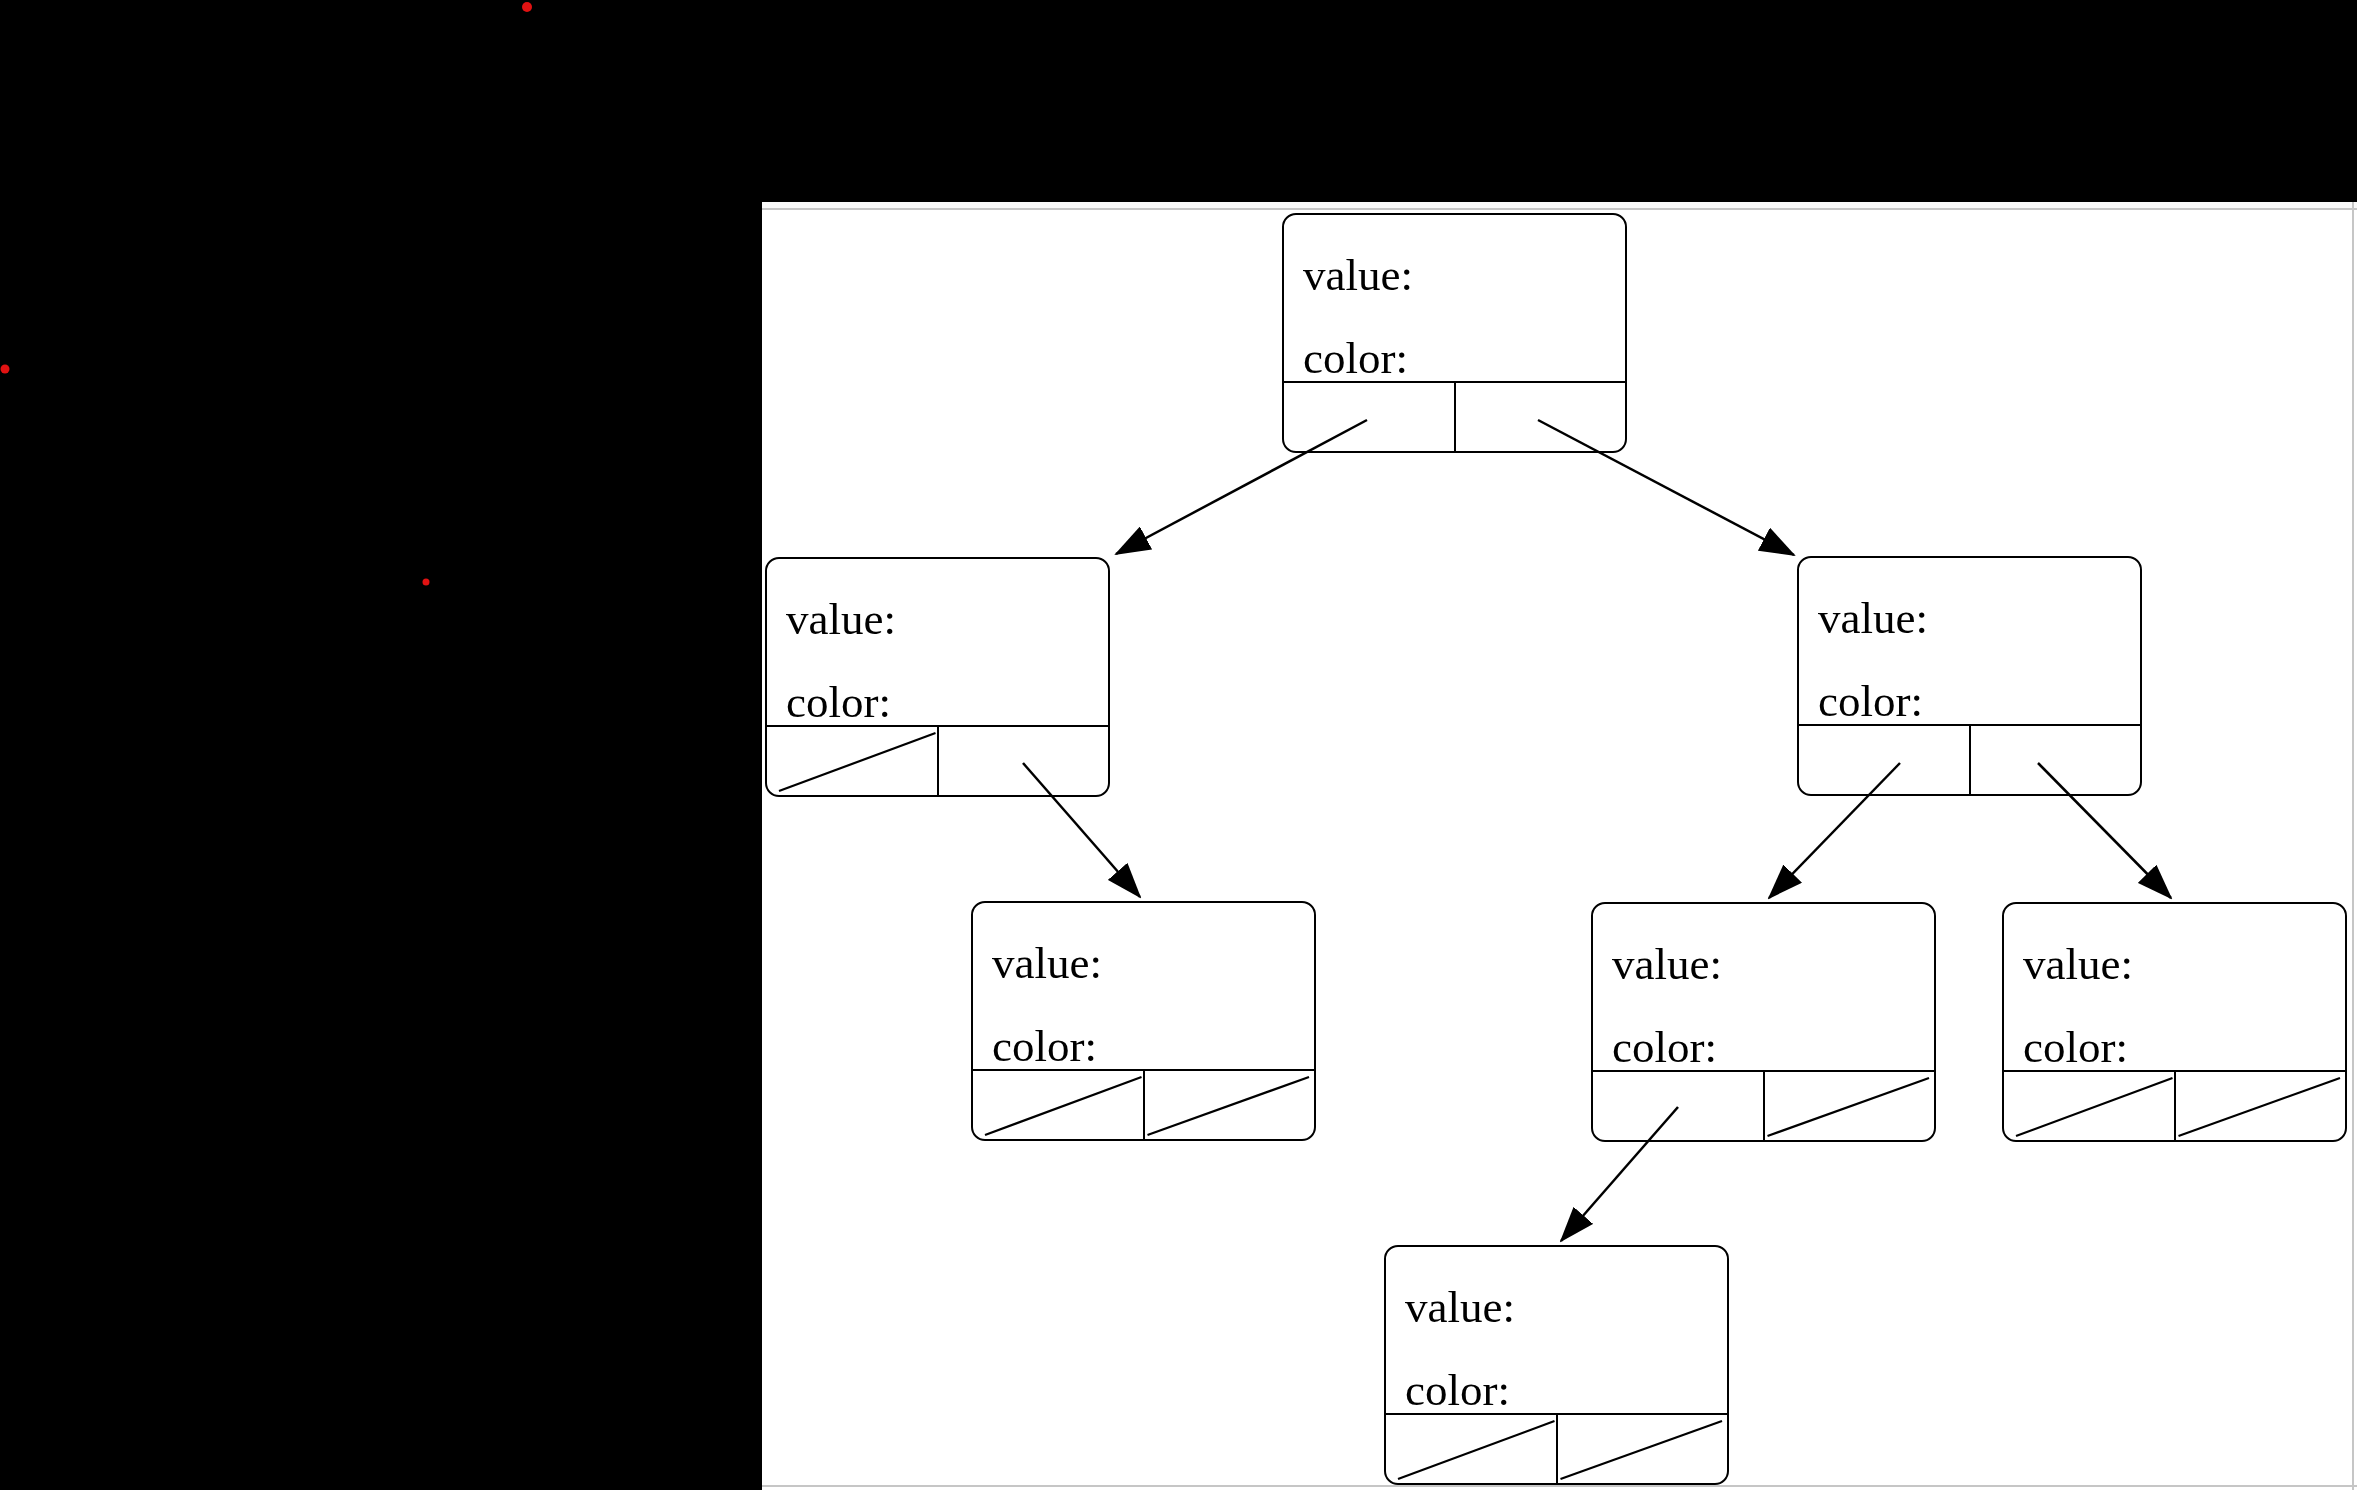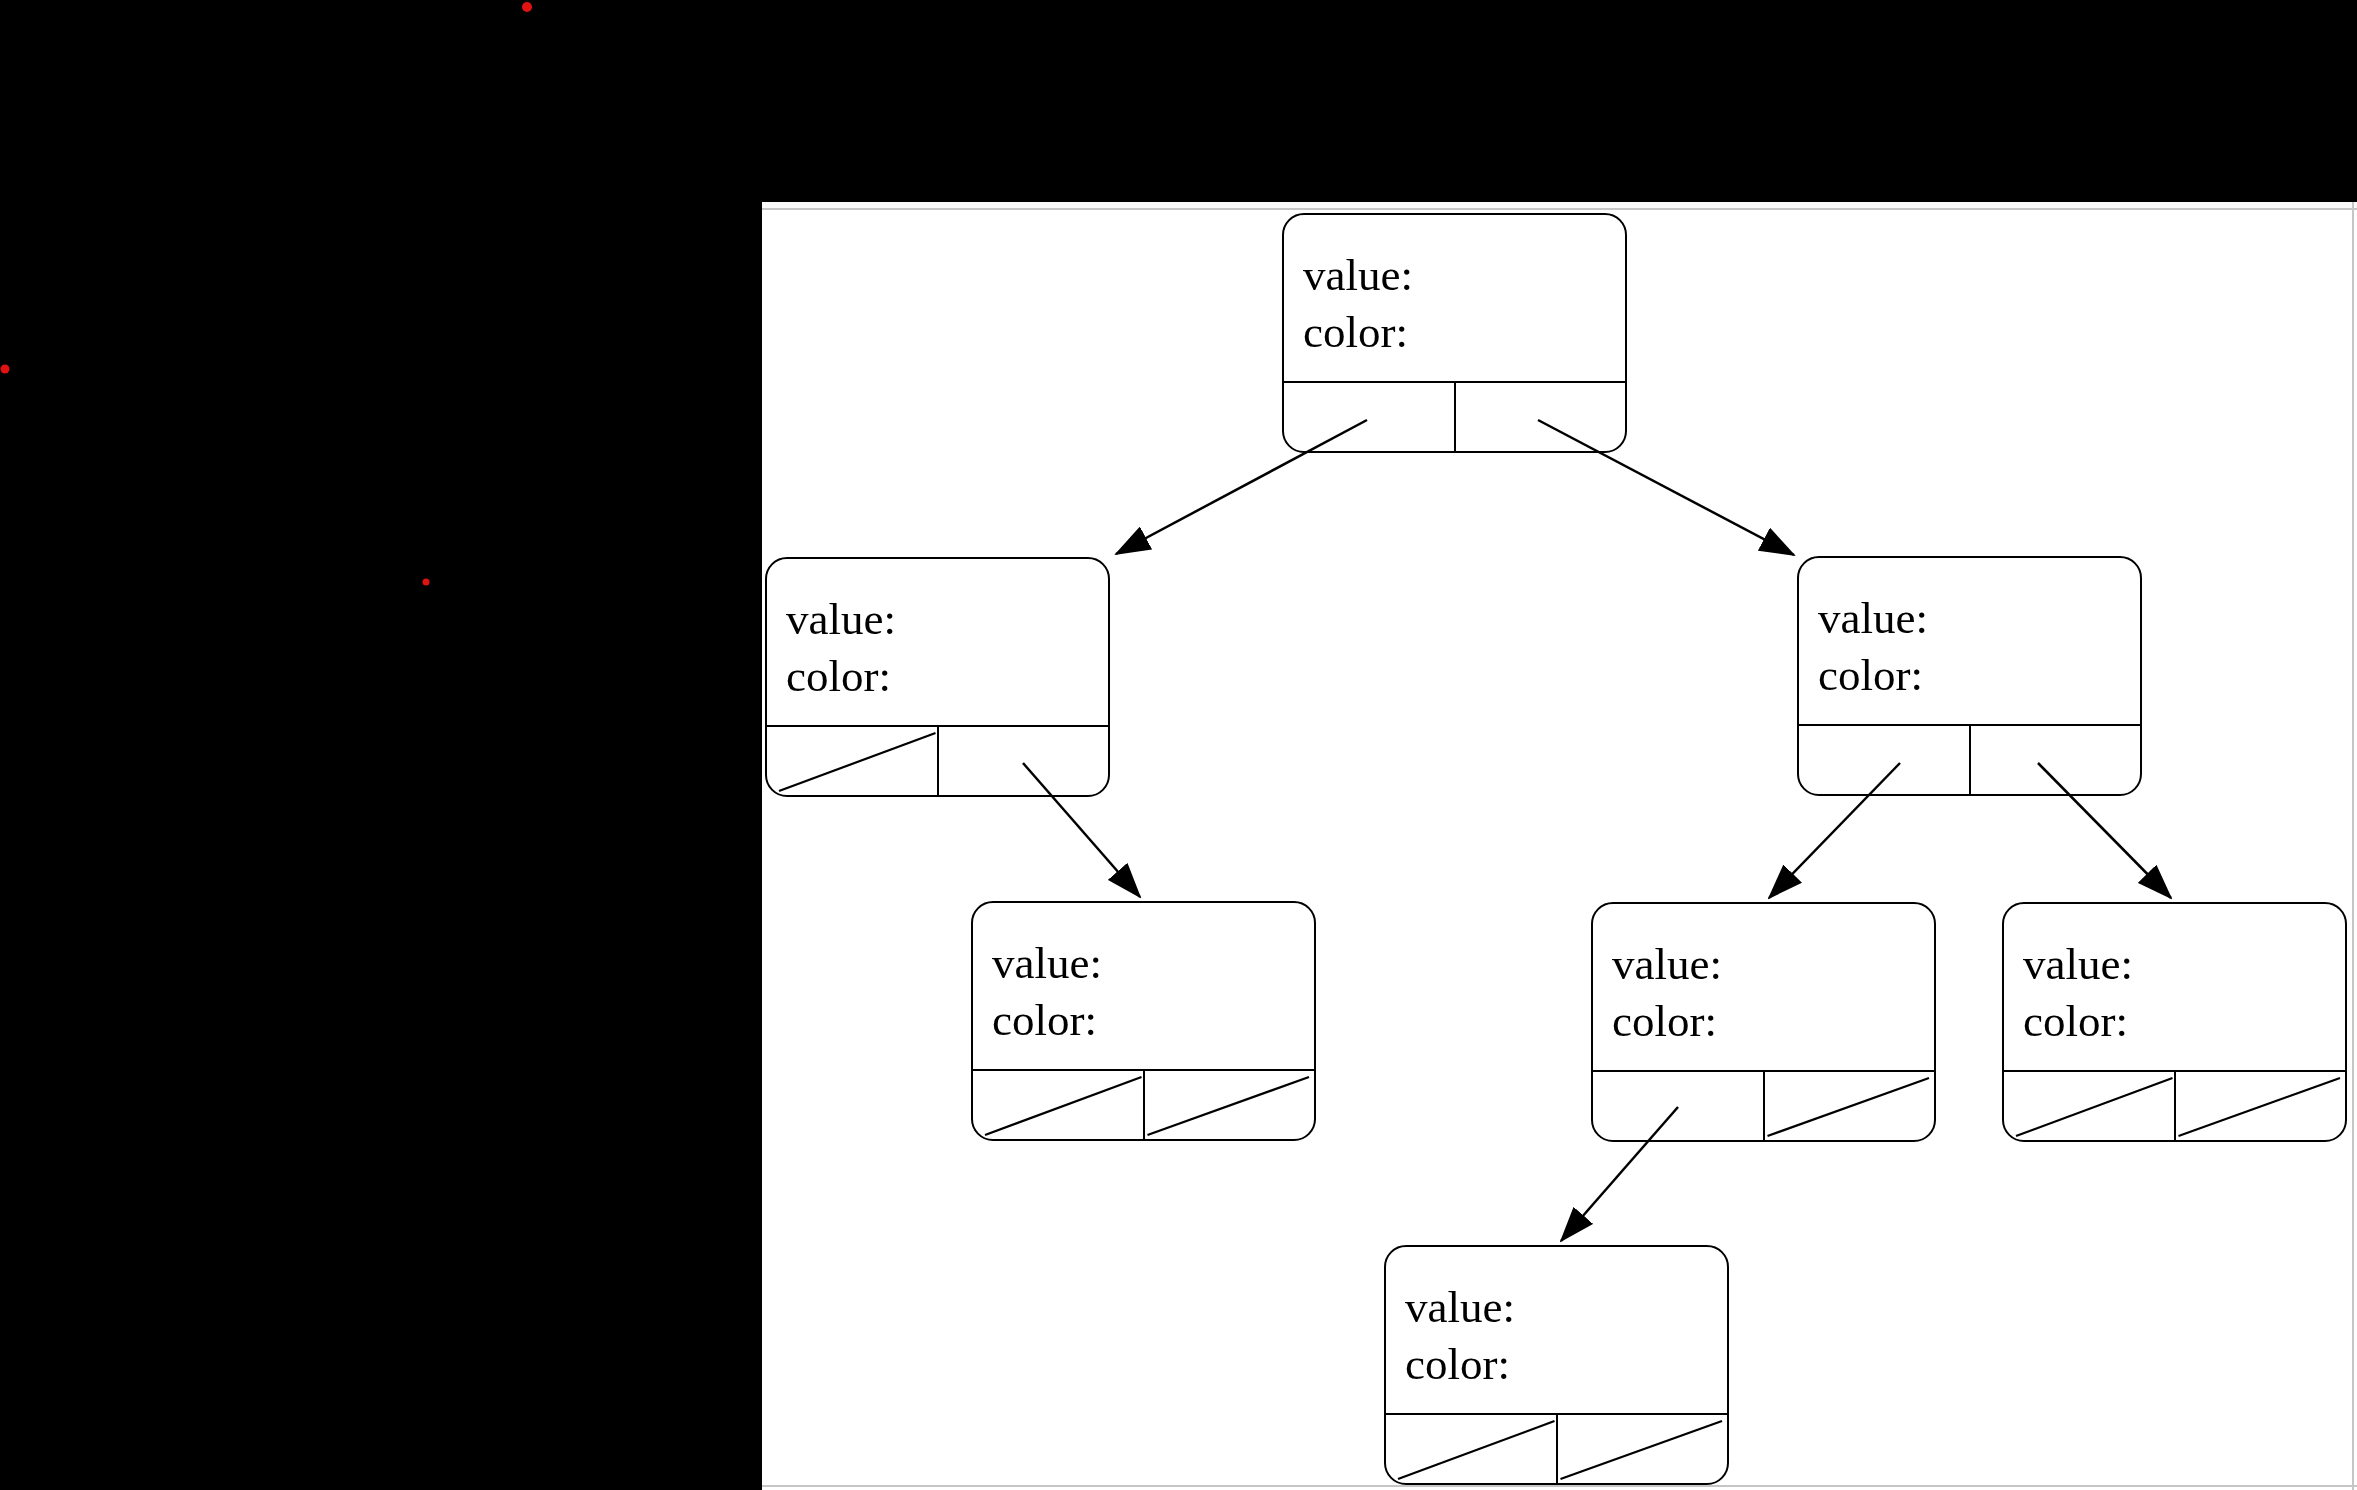--- a/index.html
+++ b/index.html
@@ -2,24 +2,24 @@
 <html><head>
 <meta charset="utf-8">
 <style>
   html,body{margin:0;padding:0;background:#000;}
   #stage{position:relative;width:2357px;height:1490px;background:#000;overflow:hidden;
          font-family:"Liberation Serif","DejaVu Serif",serif;}
   #panel{position:absolute;background:#fff;}
   .hairline{position:absolute;background:#c6c6c6;}
   #panel-topstrip{position:absolute;left:0;right:0;top:0;height:6px;background:#fafafa;}
   .node{position:absolute;width:345px;height:240px;background:#fff;border:2.5px solid #000;
-        border-radius:22px;overflow:hidden;box-sizing:border-box;z-index:2;}
+        border-radius:14px;overflow:hidden;box-sizing:border-box;z-index:2;}
   .node-label{position:absolute;left:19px;font-size:45px;line-height:52px;color:#000;white-space:pre;}
   .label-value{top:34px;}
-  .label-color{top:91px;}
+  .label-color{top:117px;}
   .pointer-row{position:absolute;left:0;right:0;bottom:0;height:68px;border-top:2.5px solid #000;display:flex;}
   .pointer-cell{flex:1;}
   .pointer-cell.right{border-left:2.5px solid #000;}
   #overlay{position:absolute;left:0;top:0;z-index:3;pointer-events:none;}
   .nodes-layer{position:absolute;left:0;top:0;z-index:2;}
 </style>
 </head>
 <body>
 
 <div id="stage" style="width: 2357px; height: 1490px; background: rgb(0, 0, 0);">

